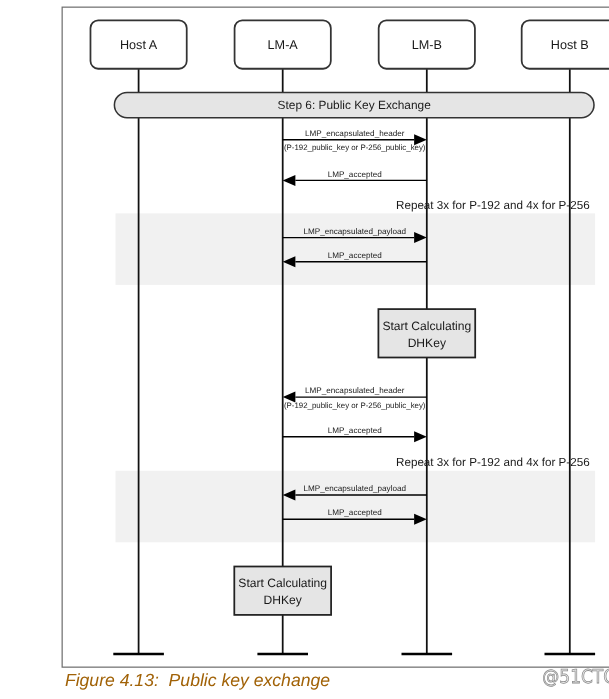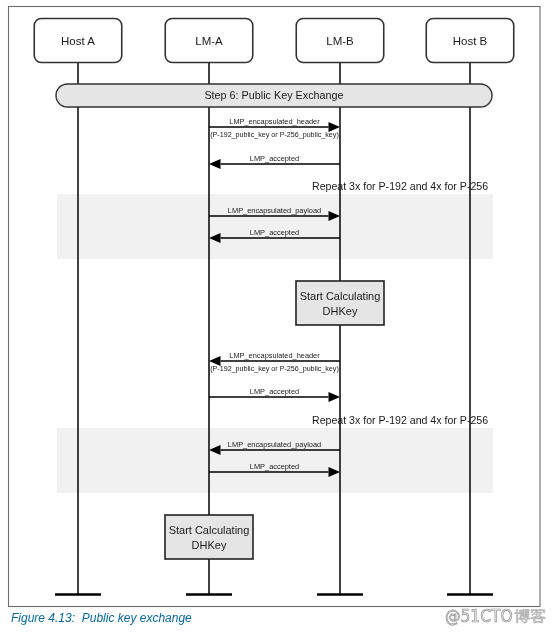--- a/index.html
+++ b/index.html
@@ -1,38 +1,38 @@
 <!DOCTYPE html>
 <html><head>
 <meta charset="utf-8">
 <title>Figure 4.13 Public key exchange</title>
 <style>
   html,body{margin:0;padding:0;}
   body{width:554px;height:635px;background:#ffffff;font-family:"Liberation Sans",sans-serif;overflow:hidden;}
-  #root{position:relative;width:474px;height:635px;background:#fff;}
+  #root{position:relative;width:474px;height:635px;background:#fff;margin-left:48px;}
   #diagram{display:block;position:absolute;left:0;top:0;}
 
   .frame{fill:none;stroke:#6d6d6d;stroke-width:1.1;}
   .actor-box{fill:#ffffff;stroke:#333333;stroke-width:1.6;}
   .actor-label{font-family:"Liberation Sans",sans-serif;font-size:11.5px;fill:#1a1a1a;text-anchor:middle;}
   .lifeline{stroke:#111111;stroke-width:1.6;}
   .endbar{stroke:#000000;stroke-width:2.4;}
   .stepbar{fill:#e5e5e5;stroke:#333333;stroke-width:1.4;}
   .step-label{font-family:"Liberation Sans",sans-serif;font-size:10.8px;fill:#1a1a1a;text-anchor:middle;}
   .band{fill:#f1f1f1;}
   .msgline{stroke:#000000;stroke-width:1.3;}
   .msghead{fill:#000000;}
   .msg-label{font-family:"Liberation Sans",sans-serif;font-size:7.4px;fill:#1a1a1a;text-anchor:middle;}
   .msg-sub{font-family:"Liberation Sans",sans-serif;font-size:7.15px;fill:#1a1a1a;text-anchor:middle;}
   .repeat-label{font-family:"Liberation Sans",sans-serif;font-size:10.6px;fill:#1a1a1a;}
   .note-box{fill:#e5e5e5;stroke:#222222;stroke-width:1.6;}
   .note-label{font-family:"Liberation Sans",sans-serif;font-size:11px;fill:#1a1a1a;text-anchor:middle;}
 
   .caption{position:absolute;left:11px;top:611px;font-family:"Liberation Sans",sans-serif;
-     font-style:italic;font-size:12px;color:#0369a1;white-space:pre;}
+     font-style:italic;font-size:16px;color:#a16207;white-space:pre;}
   .watermark{position:absolute;left:445px;top:608px;white-space:nowrap;}
   .wm-latin{position:absolute;left:0;top:0;font-family:"DejaVu Sans",sans-serif;font-size:17.2px;
      color:#ededed;letter-spacing:0px;line-height:17px;transform:scaleX(0.9);transform-origin:0 0;
      -webkit-text-stroke:0.7px #8c8c8c;}
   .wm-cjk{position:absolute;left:69px;top:1px;fill:#ededed;stroke:#8c8c8c;stroke-width:36;}
 </style>
 </head>
 <body>
 
 <div id="root">

